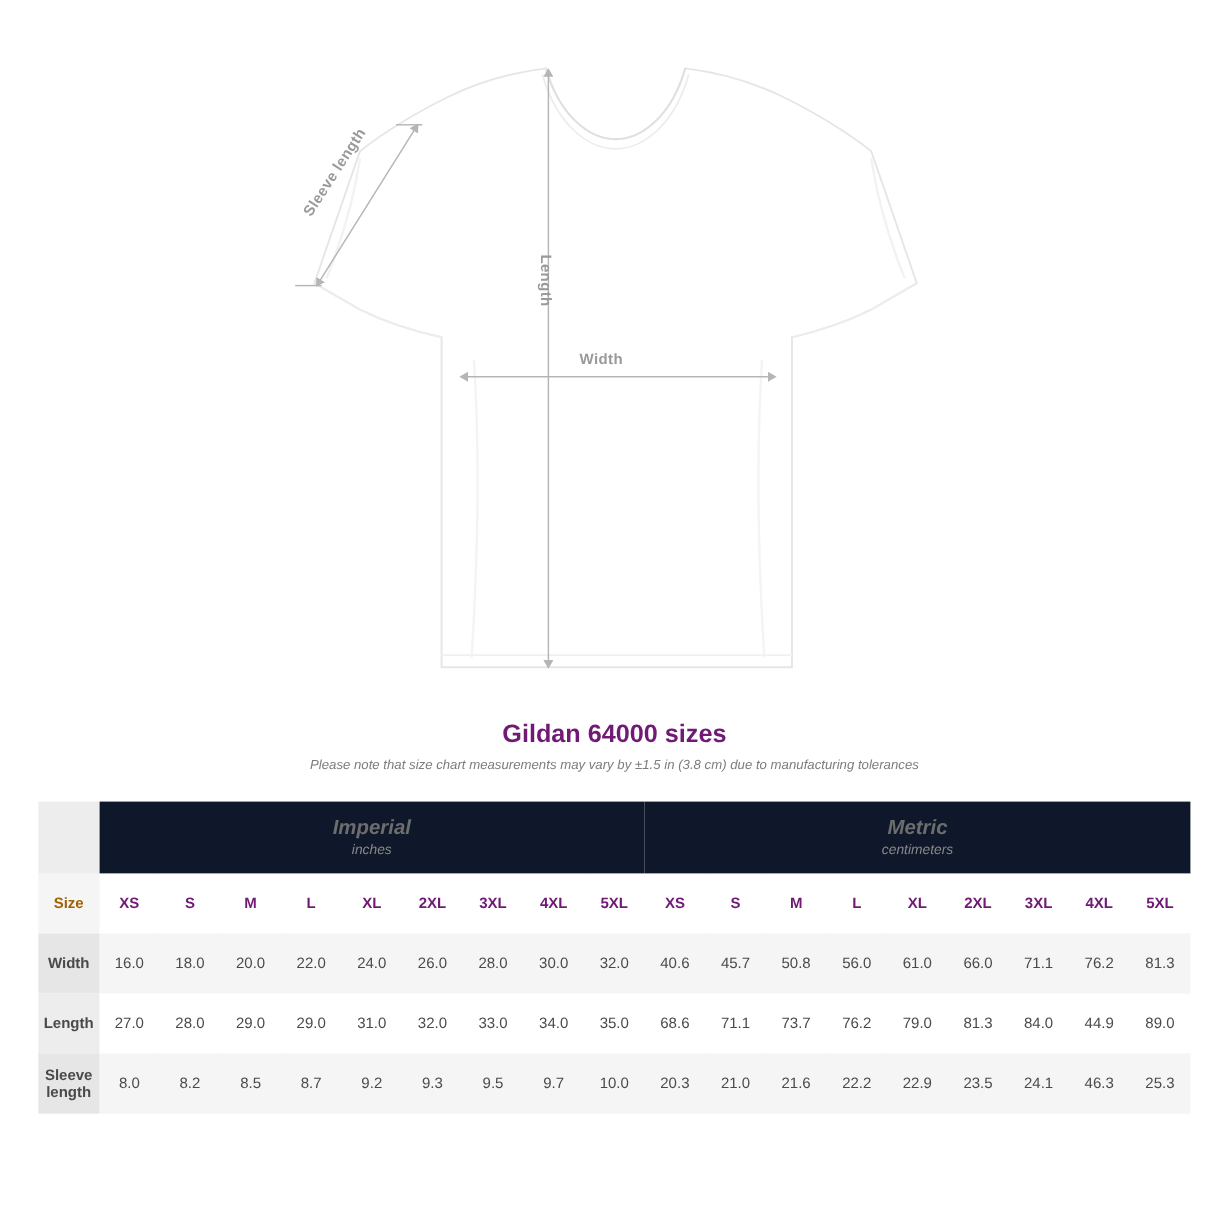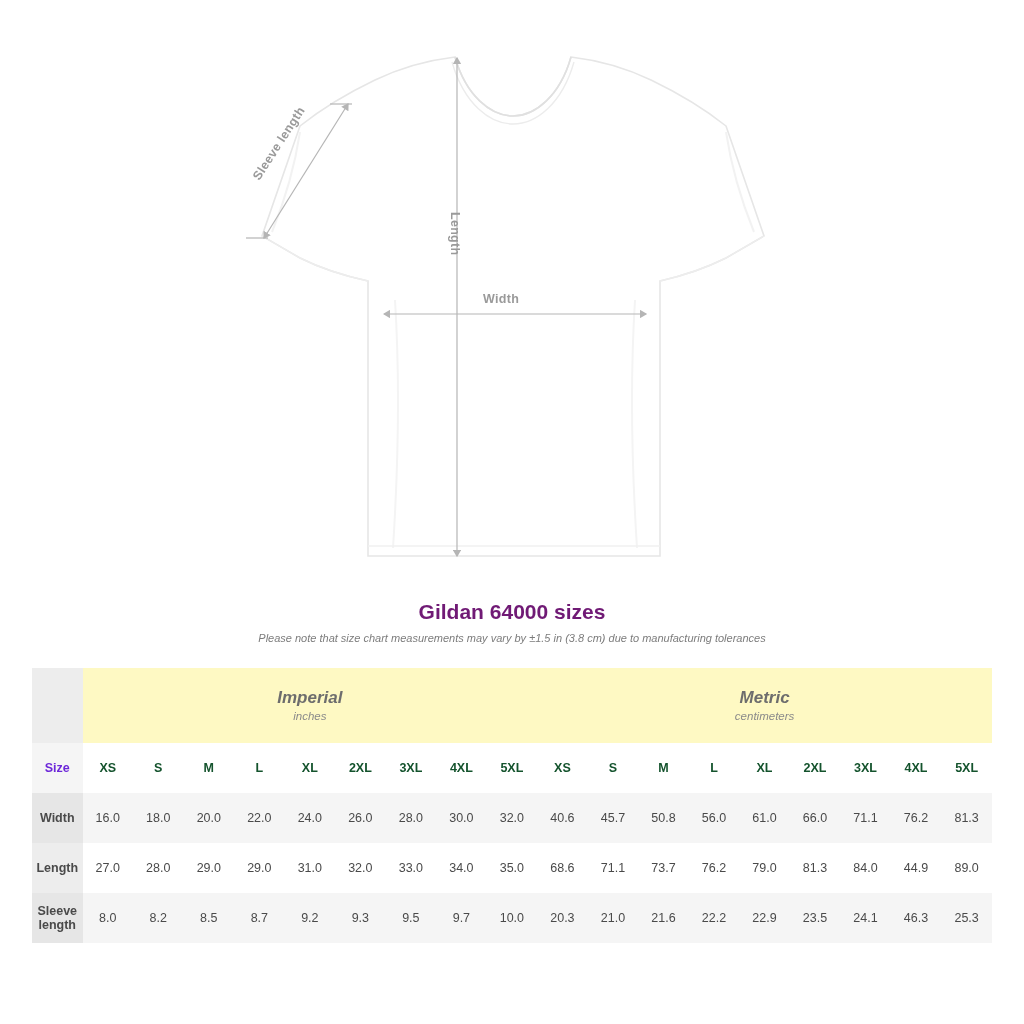--- a/index.html
+++ b/index.html
@@ -89,22 +89,22 @@
   table.size-chart td,
   table.size-chart th {
     border: none;
     text-align: center;
     font-size: 12.5px;
     color: #4a4a4a;
   }
 
   
   .unit-cell {
-    background: #fef9c3;
-    height: 75px;
+    background: #0f172a;
+    height: 60px;
     vertical-align: middle;
     padding: 0;
   }
   .unit-name {
     font-size: 17px;
     font-style: italic;
     font-weight: bold;
     color: #6d6d6d;
     line-height: 1.25;
   }
@@ -116,26 +116,26 @@
   }
   .spacer-cell {
     background: #ededed;
   }
 
   
   tr.head-row td {
     background: #ffffff;
     height: 48px;
     font-weight: bold;
-    color: #14532d;
+    color: #701a75;
     font-size: 12.5px;
   }
   tr.head-row td.rowlabel {
     background: #f5f5f5;
-    color: #6d28d9;
+    color: #a16207;
   }
 
   
   tr.data-row td {
     height: 48px;
     background: #ffffff;
   }
   tr.data-row.alt td {
     background: #f5f5f5;
   }

